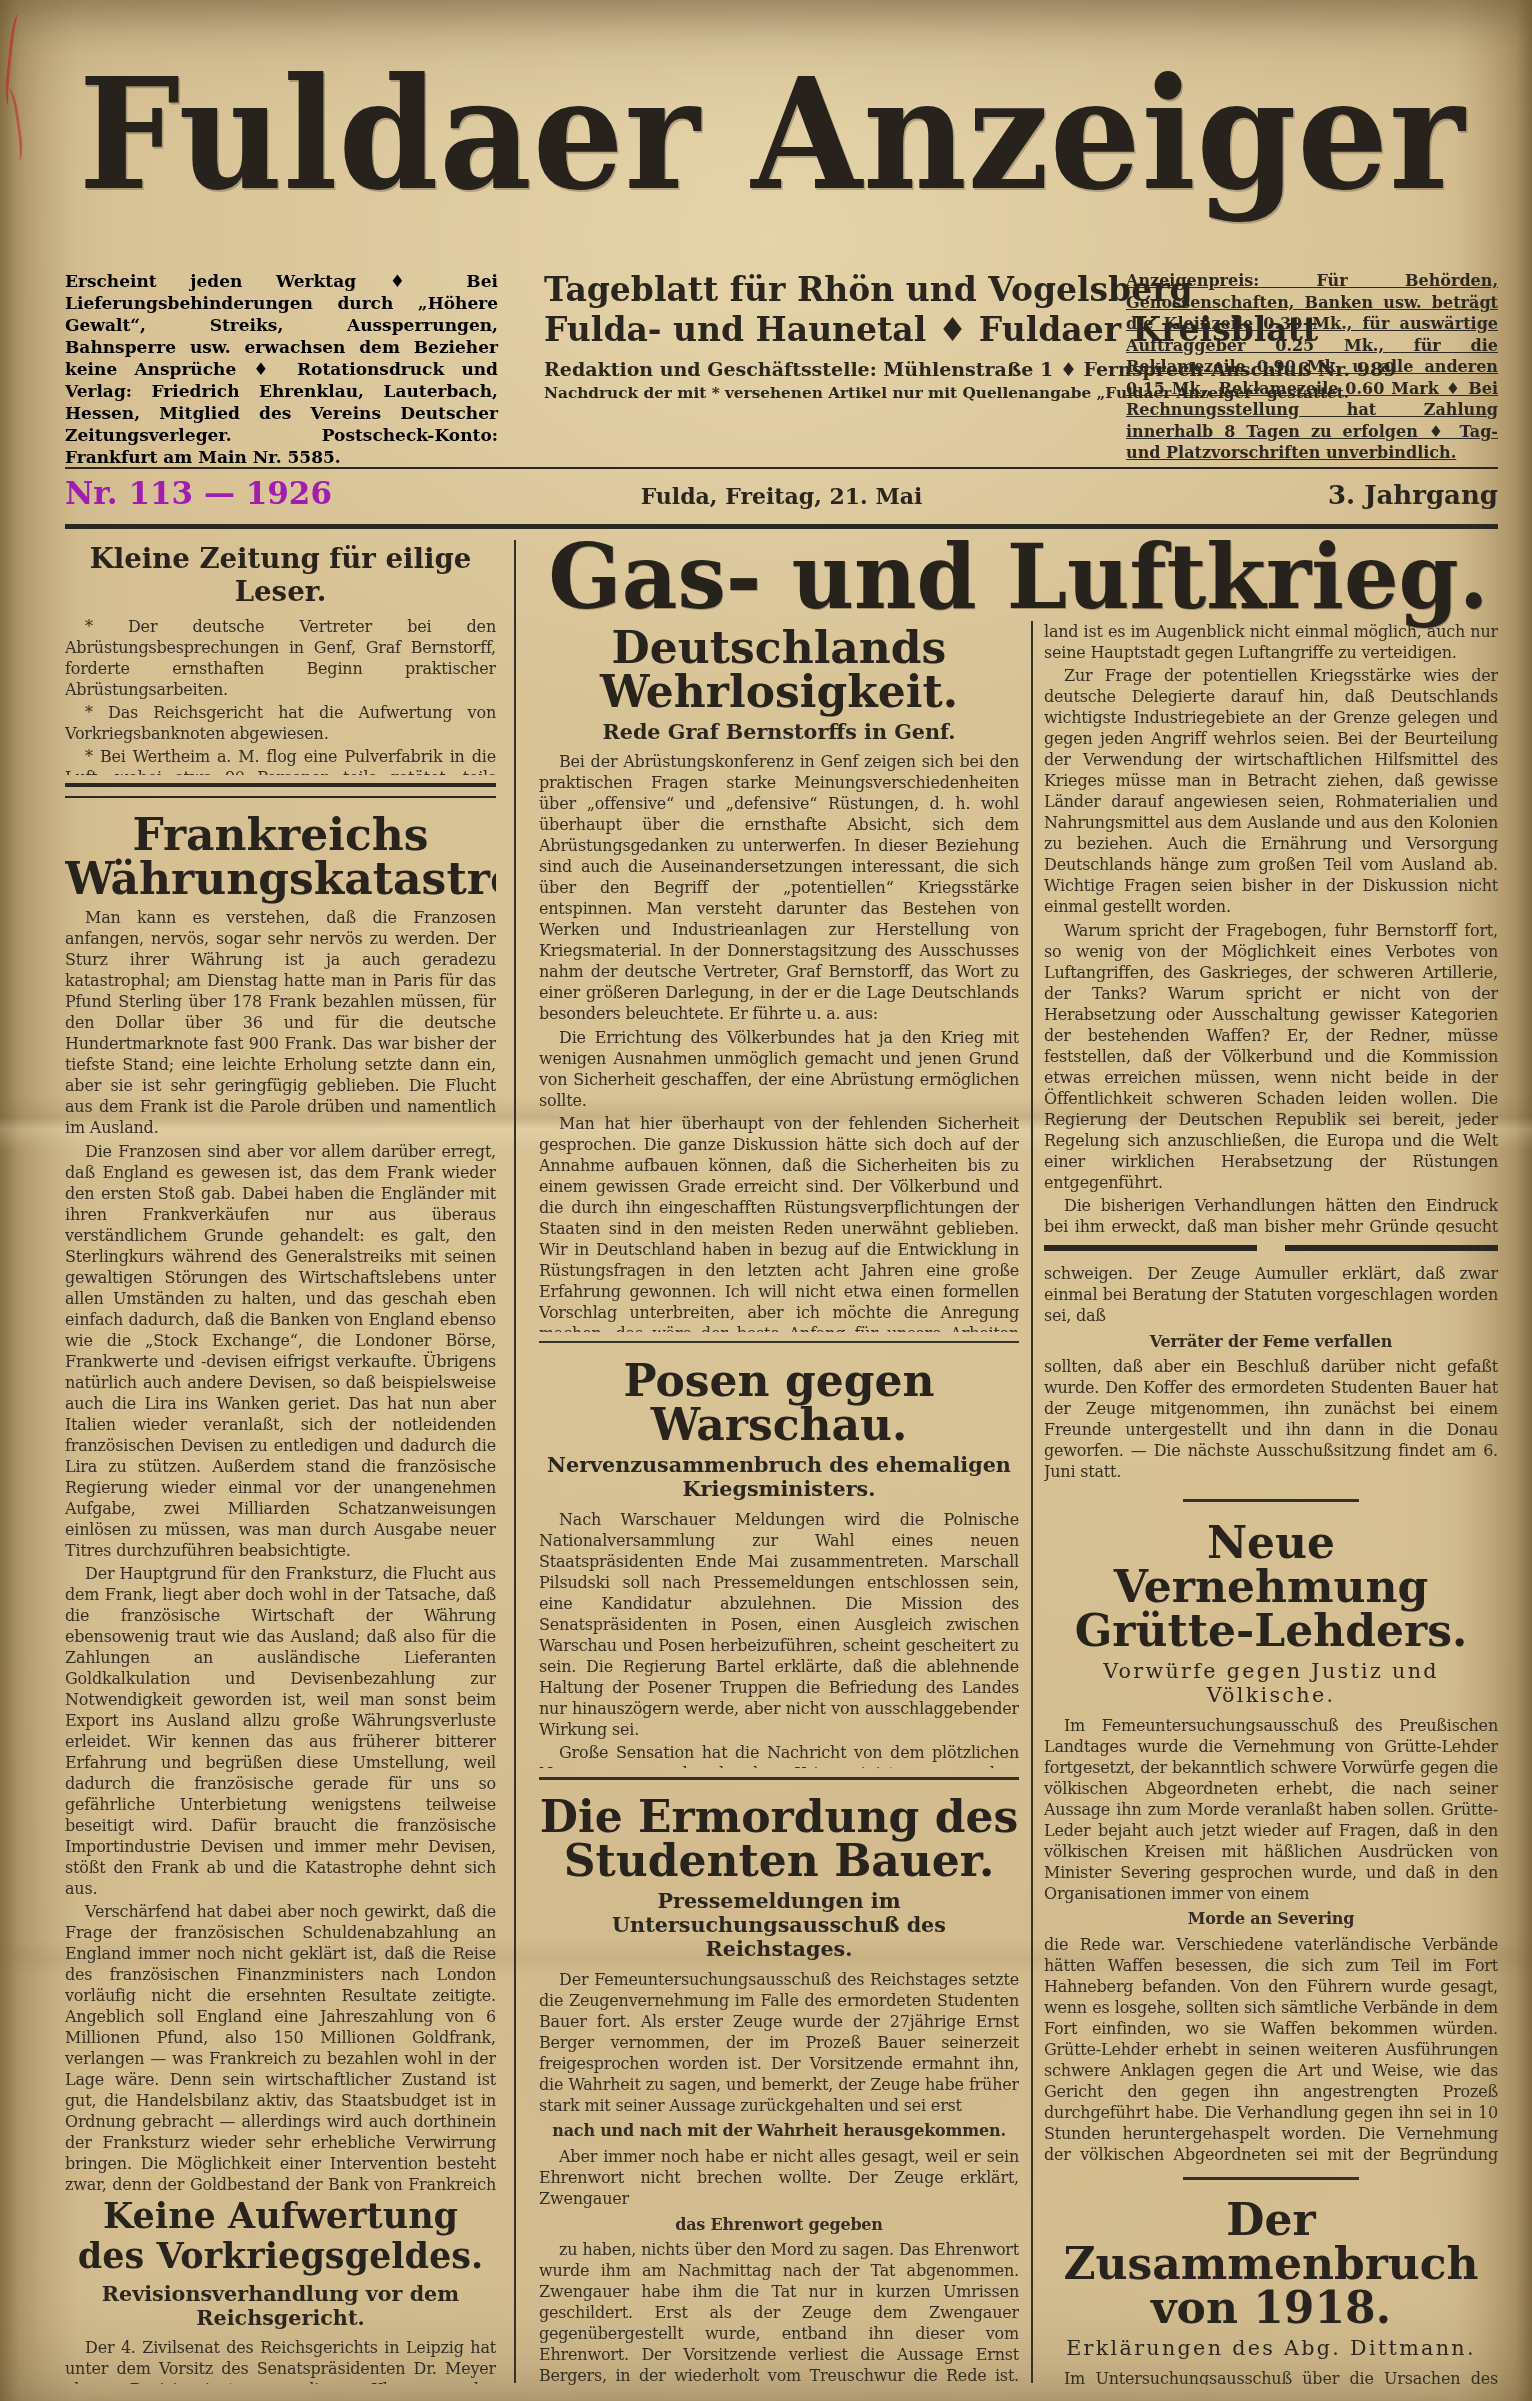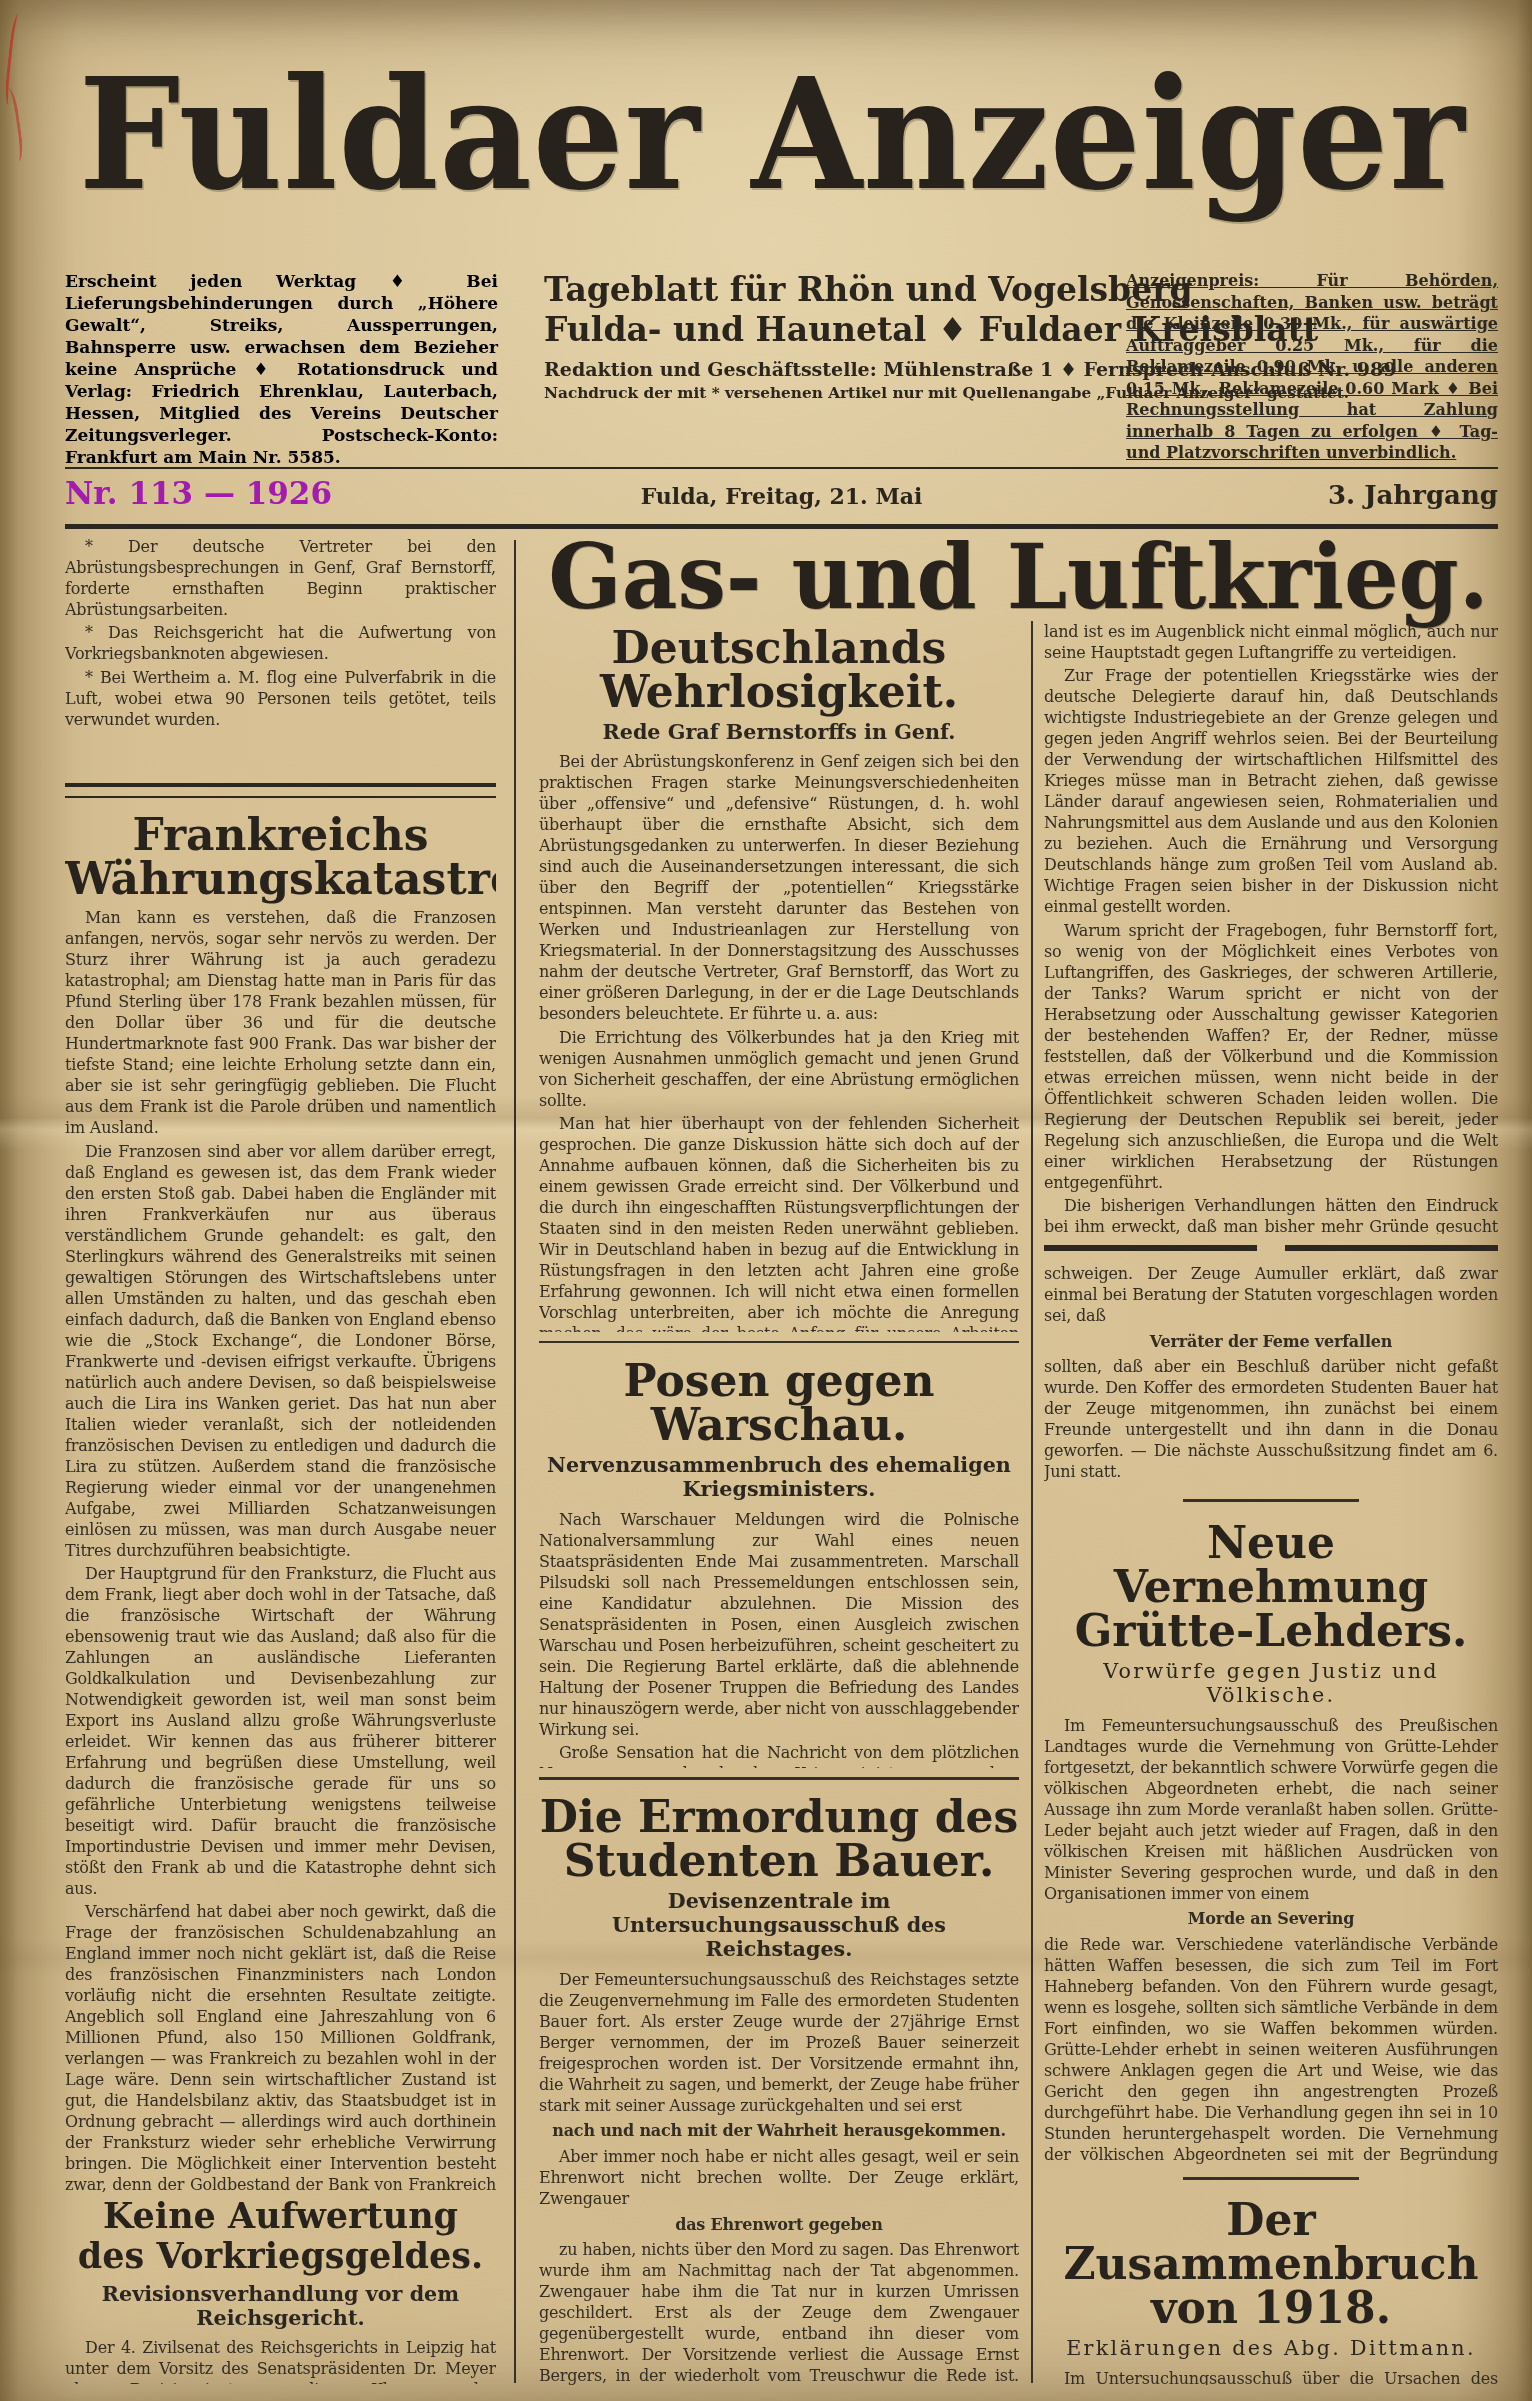--- a/index.html
+++ b/index.html
@@ -115,20 +115,21 @@
 
 <div class="vrule v1"></div>
 <div class="vrule v2"></div>
 
 <div class="headline-span">
   <h2>Gas- und Luftkrieg.</h2>
 </div>
 
 <section class="col col-left">
   <div class="block b-kz">
+    <div class="kz-title">Kleine Zeitung für eilige Leser.</div>
     <p>* Der deutsche Vertreter bei den Abrüstungsbesprechungen in Genf, Graf Bernstorff, forderte ernsthaften Beginn praktischer Abrüstungsarbeiten.</p>
     <p>* Das Reichsgericht hat die Aufwertung von Vorkriegsbanknoten abgewiesen.</p>
     <p>* Bei Wertheim a. M. flog eine Pulverfabrik in die Luft, wobei etwa 90 Personen teils getötet, teils verwundet wurden.</p>
 
   </div>
   <div class="double-rule"></div>
   <div class="block b-waehrung">
     <div class="art-title-lg">Frankreichs Währungskatastrophe.</div>
     <p>Man kann es verstehen, daß die Franzosen anfangen, nervös, sogar sehr nervös zu werden. Der Sturz ihrer Währung ist ja auch geradezu katastrophal; am Dienstag hatte man in Paris für das Pfund Sterling über 178 Frank bezahlen müssen, für den Dollar über 36 und für die deutsche Hundertmarknote fast 900 Frank. Das war bisher der tiefste Stand; eine leichte Erholung setzte dann ein, aber sie ist sehr geringfügig geblieben. Die Flucht aus dem Frank ist die Parole drüben und namentlich im Ausland.</p>
     <p>Die Franzosen sind aber vor allem darüber erregt, daß England es gewesen ist, das dem Frank wieder den ersten Stoß gab. Dabei haben die Engländer mit ihren Frankverkäufen nur aus überaus verständlichem Grunde gehandelt: es galt, den Sterlingkurs während des Generalstreiks mit seinen gewaltigen Störungen des Wirtschaftslebens unter allen Umständen zu halten, und das geschah eben einfach dadurch, daß die Banken von England ebenso wie die „Stock Exchange“, die Londoner Börse, Frankwerte und -devisen eifrigst verkaufte. Übrigens natürlich auch andere Devisen, so daß beispielsweise auch die Lira ins Wanken geriet. Das hat nun aber Italien wieder veranlaßt, sich der notleidenden französischen Devisen zu entledigen und dadurch die Lira zu stützen. Außerdem stand die französische Regierung wieder einmal vor der unangenehmen Aufgabe, zwei Milliarden Schatzanweisungen einlösen zu müssen, was man durch Ausgabe neuer Titres durchzuführen beabsichtigte.</p>
@@ -154,21 +155,21 @@
   <div class="col-hr"></div>
   <div class="block b-posen">
     <div class="art-title-lg">Posen gegen Warschau.</div>
     <div class="art-sub">Nervenzusammenbruch des ehemaligen Kriegsministers.</div>
     <p>Nach Warschauer Meldungen wird die Polnische Nationalversammlung zur Wahl eines neuen Staatspräsidenten Ende Mai zusammentreten. Marschall Pilsudski soll nach Pressemeldungen entschlossen sein, eine Kandidatur abzulehnen. Die Mission des Senatspräsidenten in Posen, einen Ausgleich zwischen Warschau und Posen herbeizuführen, scheint gescheitert zu sein. Die Regierung Bartel erklärte, daß die ablehnende Haltung der Posener Truppen die Befriedung des Landes nur hinauszögern werde, aber nicht von ausschlaggebender Wirkung sei.</p>
     <p>Große Sensation hat die Nachricht von dem plötzlichen Nervenzusammenbruch des Kriegsministers aus dem Witoskabinett, Malczewski, hervorgerufen, der bei seinen Anfällen stets erklärt, daß er keine Schuld an dem Blutvergießen der letzten Tage in Warschau trage, sondern daß General Zagorski der Alleinschuldige sei, der selbst den Mordplan entworfen und Bomben auf Warschau geworfen habe. Malczewski müsse sofort in eine Nervenheilanstalt übergeführt werden.</p>
   </div>
   <div class="col-hr"></div>
   <div class="block">
     <div class="art-title-lg">Die Ermordung des Studenten Bauer.</div>
-    <div class="art-sub">Devisenzentrale im Untersuchungsausschuß des Reichstages.</div>
+    <div class="art-sub">Pressemeldungen im Untersuchungsausschuß des Reichstages.</div>
     <p>Der Femeuntersuchungsausschuß des Reichstages setzte die Zeugenvernehmung im Falle des ermordeten Studenten Bauer fort. Als erster Zeuge wurde der 27jährige Ernst Berger vernommen, der im Prozeß Bauer seinerzeit freigesprochen worden ist. Der Vorsitzende ermahnt ihn, die Wahrheit zu sagen, und bemerkt, der Zeuge habe früher stark mit seiner Aussage zurückgehalten und sei erst</p>
     <p class="inline-sub">nach und nach mit der Wahrheit herausgekommen.</p>
     <p>Aber immer noch habe er nicht alles gesagt, weil er sein Ehrenwort nicht brechen wollte. Der Zeuge erklärt, Zwengauer</p>
     <p class="inline-sub">das Ehrenwort gegeben</p>
     <p>zu haben, nichts über den Mord zu sagen. Das Ehrenwort wurde ihm am Nachmittag nach der Tat abgenommen. Zwengauer habe ihm die Tat nur in kurzen Umrissen geschildert. Erst als der Zeuge dem Zwengauer gegenübergestellt wurde, entband ihn dieser vom Ehrenwort. Der Vorsitzende verliest die Aussage Ernst Bergers, in der wiederholt vom Treuschwur die Rede ist. Der Zeuge berichtet dann über seine</p>
 
   </div>
 </section>
 
 <section class="col col-right">

